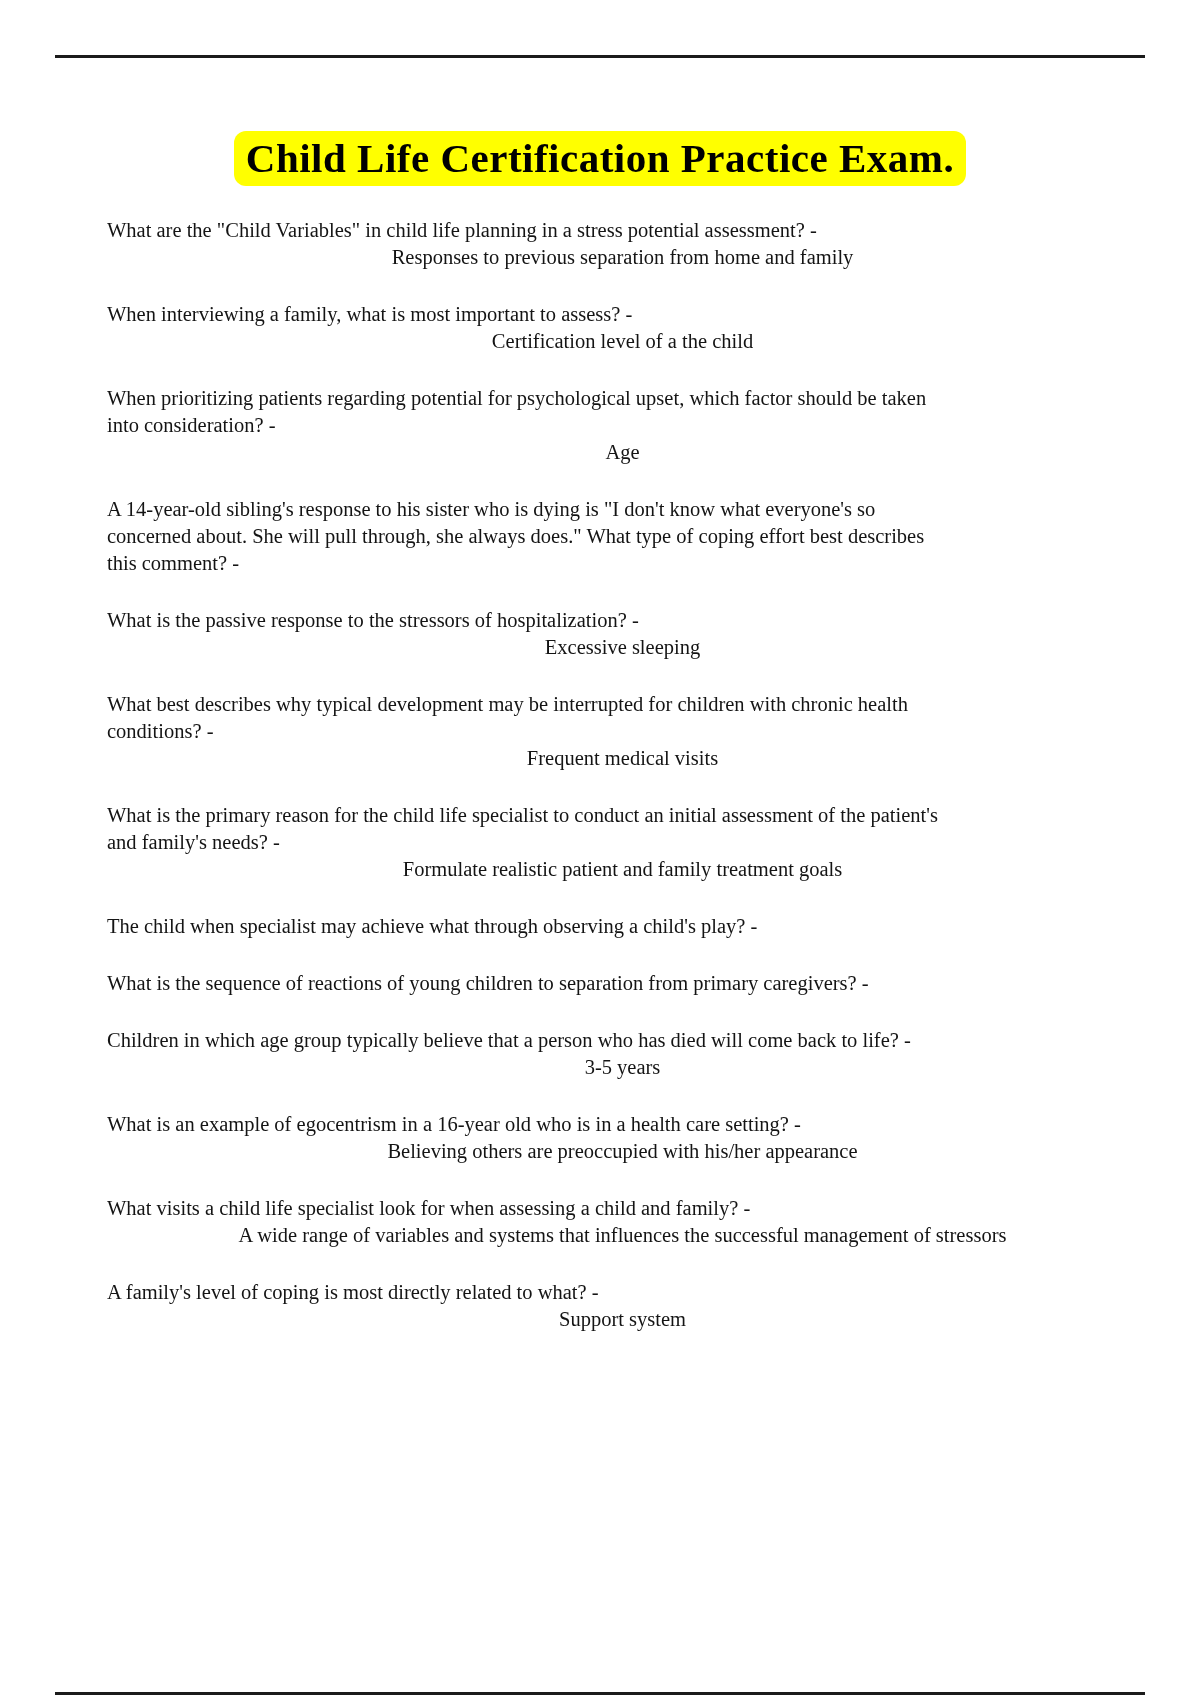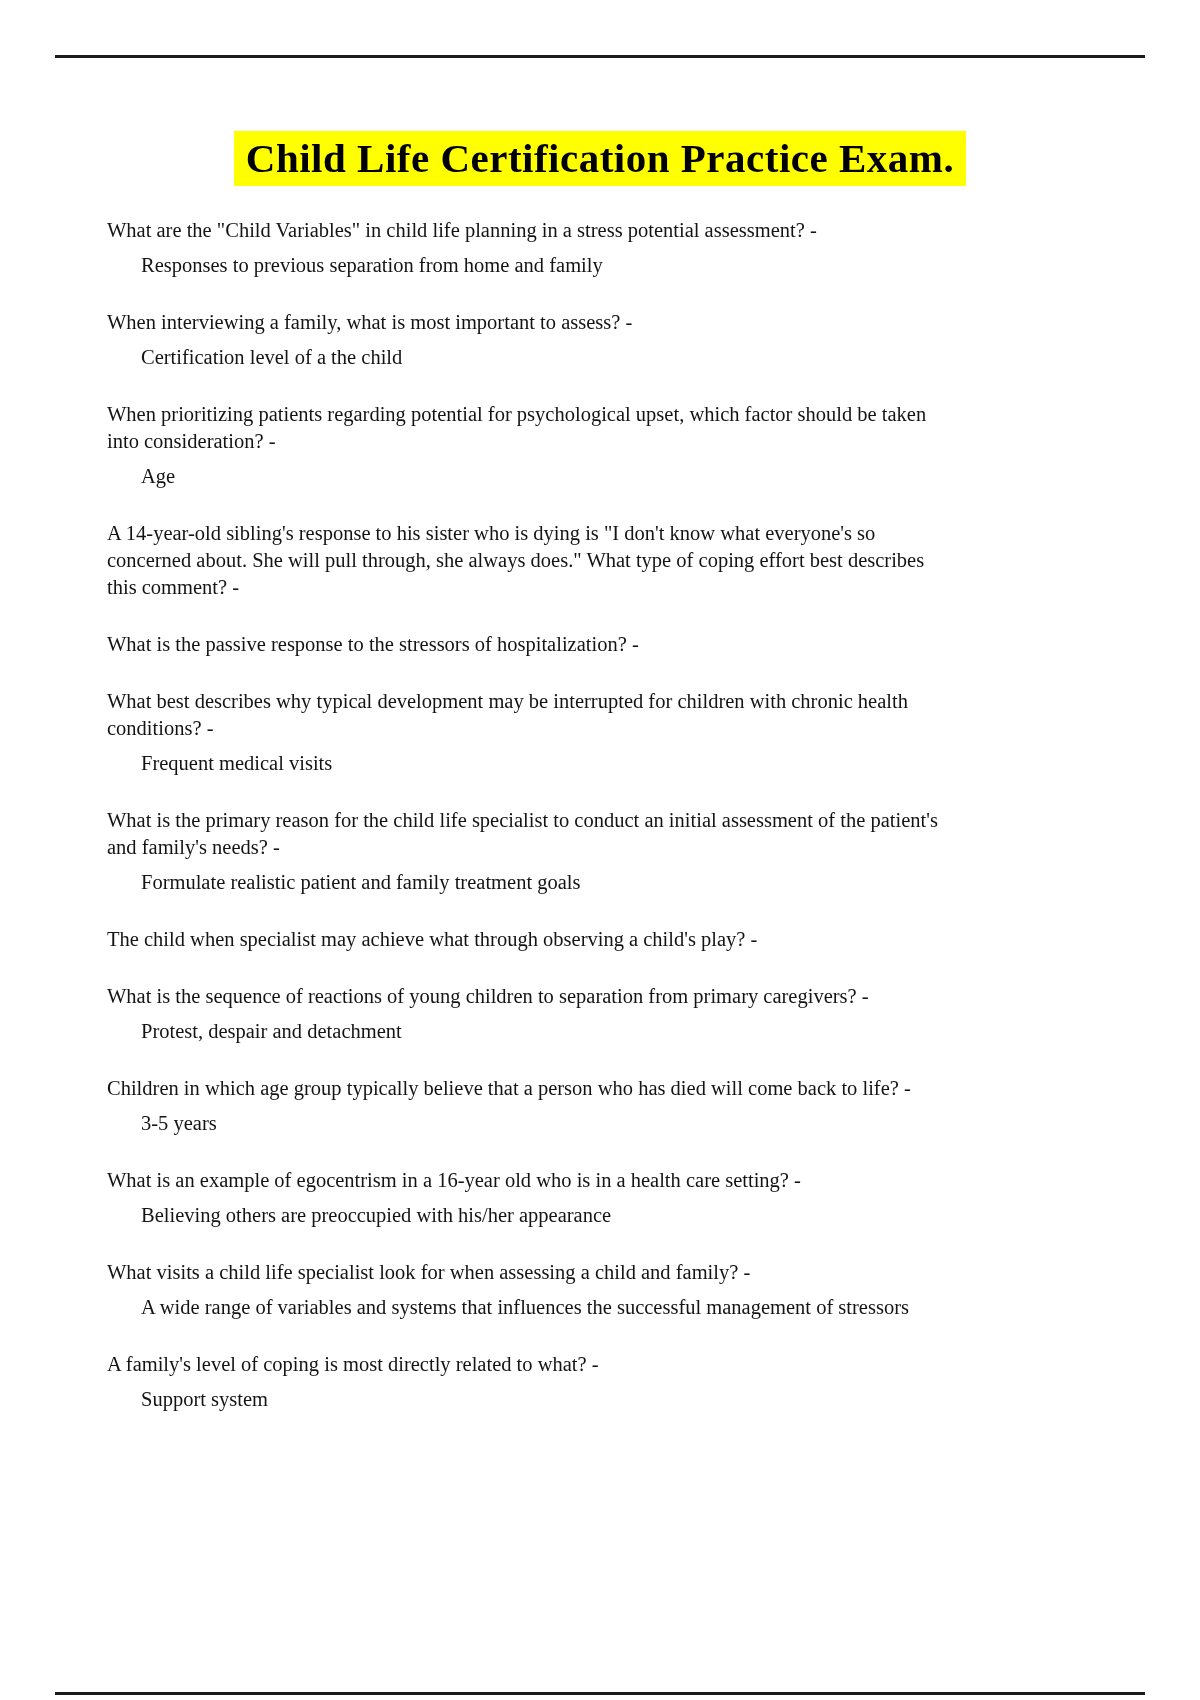--- a/index.html
+++ b/index.html
@@ -31,39 +31,41 @@
   }
   .title-highlight {
     display: inline-block;
     background: #ffff00;
     color: #000000;
     font-weight: bold;
     font-size: 41px;
     line-height: 55px;
     padding: 0 12px;
     letter-spacing: 0.5px;
+    border-radius: 12px;
   }
 
   .qa-list {
     margin-top: 31px;
     padding: 0 88px 0 107px;
     font-size: 20.5px;
     line-height: 27px;
   }
   .qa-block {
     margin: 0 0 30px 0;
   }
   .question {
     margin: 0;
     white-space: pre-line;
   }
   .answer {
-    margin: 8px;
+    margin: 0;
     padding-left: 26px;
     white-space: pre-line;
+    text-align: center;
   }
 </style>
 </head>
 <body>
 
 <div class="rule rule-top"></div>
 
 <div class="title-wrap">
   <span class="title-highlight">Child Life Certification Practice Exam.</span>
 </div>
@@ -82,37 +84,37 @@
 into consideration? -</p>
       <p class="answer">Age</p>
     </div>
     <div class="qa-block">
       <p class="question">A 14-year-old sibling's response to his sister who is dying is "I don't know what everyone's so
 concerned about. She will pull through, she always does." What type of coping effort best describes
 this comment? -</p>
     </div>
     <div class="qa-block">
       <p class="question">What is the passive response to the stressors of hospitalization? -</p>
+      <p class="answer">Excessive sleeping</p>
     </div>
     <div class="qa-block">
       <p class="question">What best describes why typical development may be interrupted for children with chronic health
 conditions? -</p>
       <p class="answer">Frequent medical visits</p>
     </div>
     <div class="qa-block">
       <p class="question">What is the primary reason for the child life specialist to conduct an initial assessment of the patient's
 and family's needs? -</p>
       <p class="answer">Formulate realistic patient and family treatment goals</p>
     </div>
     <div class="qa-block">
       <p class="question">The child when specialist may achieve what through observing a child's play? -</p>
     </div>
     <div class="qa-block">
       <p class="question">What is the sequence of reactions of young children to separation from primary caregivers? -</p>
-      <p class="answer">Protest, despair and detachment</p>
     </div>
     <div class="qa-block">
       <p class="question">Children in which age group typically believe that a person who has died will come back to life? -</p>
       <p class="answer">3-5 years</p>
     </div>
     <div class="qa-block">
       <p class="question">What is an example of egocentrism in a 16-year old who is in a health care setting? -</p>
       <p class="answer">Believing others are preoccupied with his/her appearance</p>
     </div>
     <div class="qa-block">

